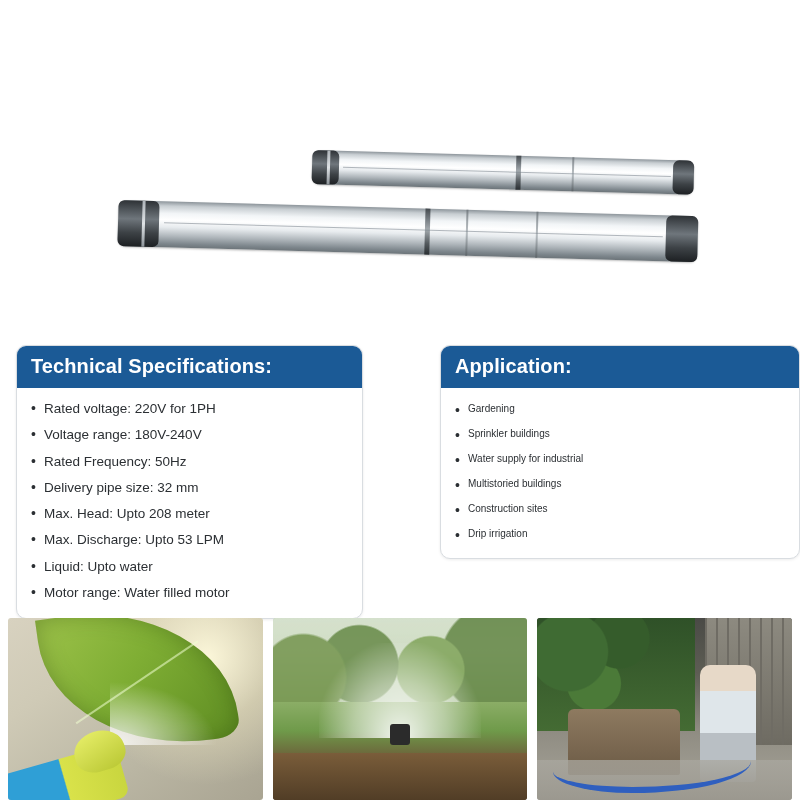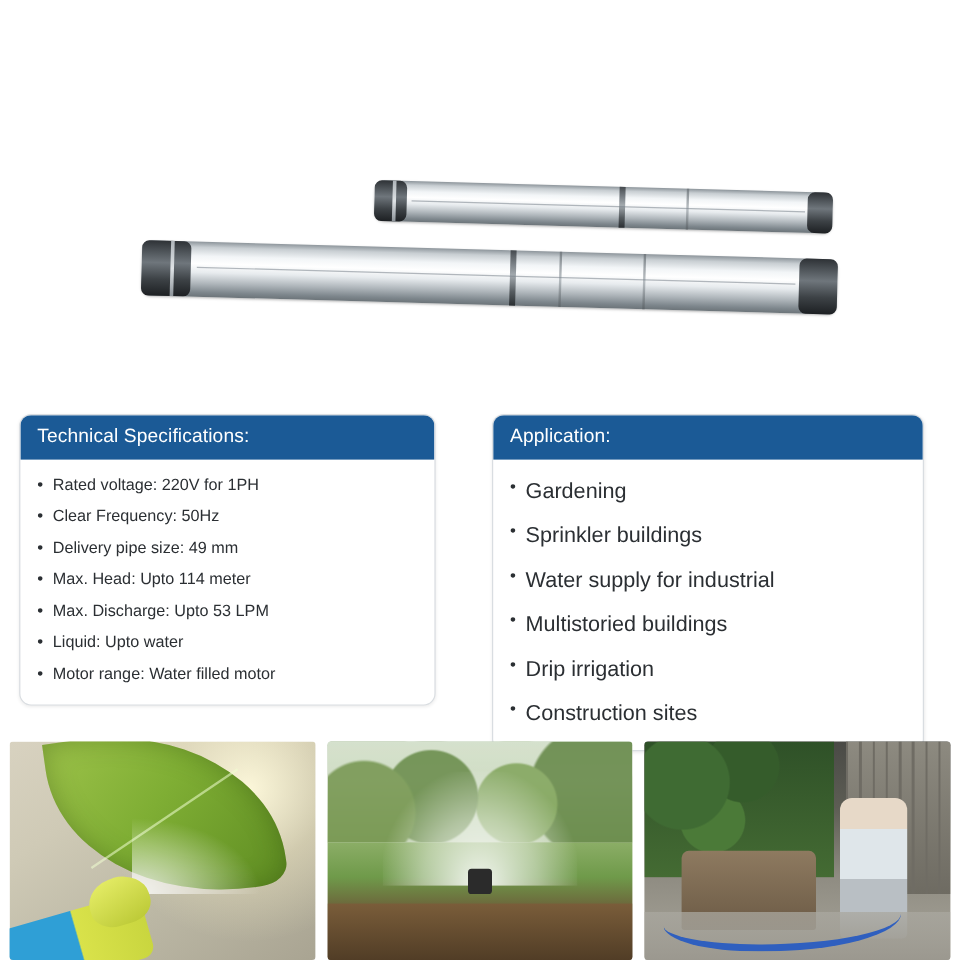--- a/index.html
+++ b/index.html
@@ -113,47 +113,47 @@
   .panel {
     position: absolute;
     top: 0;
     background: #ffffff;
     border: 1px solid #d9dde1;
     border-radius: 10px;
     box-shadow: 0 1px 3px rgba(0,0,0,.08);
     overflow: hidden;
   }
   .panel-left  { left: 16px;  width: 345px; }
-  .panel-right { left: 410px; width: 358px; }
+  .panel-right { left: 440px; width: 358px; }
 
   .panel-header {
     background: #1b5a96;
     color: #ffffff;
-    font-size: 16px;
-    font-weight: normal;
+    font-size: 20px;
+    font-weight: bold;
     padding: 9px 14px 10px 14px;
     letter-spacing: .1px;
   }
   .panel-body {
     padding: 8px 12px 12px 12px;
   }
   .spec-list, .app-list {
     list-style: none;
     margin: 0;
     padding: 0;
   }
   .spec-list li, .app-list li {
     position: relative;
     color: #2b2f33;
     font-size: 13.5px;
     line-height: 1.5;
     padding: 3px 0 3px 15px;
   }
   .app-list li {
-    font-size: 18px;
+    font-size: 10px;
     padding: 5px 0 5px 15px;
   }
   .spec-list li::before, .app-list li::before {
     content: "•";
     position: absolute;
     left: 2px;
     top: 2px;
     color: #2b2f33;
     font-size: 14px;
   }
@@ -353,40 +353,41 @@
 
 </div>
 
 <div class="panels">
 
   <div class="panel panel-left">
     <div class="panel-header">Technical Specifications:</div>
     <div class="panel-body">
       <ul class="spec-list">
         <li>Rated voltage: 220V for 1PH</li>
-        <li>Clear Frequency: 50Hz</li>
-        <li>Delivery pipe size: 49 mm</li>
-        <li>Max. Head: Upto 114 meter</li>
+        <li>Voltage range: 180V-240V</li>
+        <li>Rated Frequency: 50Hz</li>
+        <li>Delivery pipe size: 32 mm</li>
+        <li>Max. Head: Upto 208 meter</li>
         <li>Max. Discharge: Upto 53 LPM</li>
         <li>Liquid: Upto water</li>
         <li>Motor range: Water filled motor</li>
       </ul>
     </div>
   </div>
 
   <div class="panel panel-right">
     <div class="panel-header">Application:</div>
     <div class="panel-body">
       <ul class="app-list">
         <li>Gardening</li>
         <li>Sprinkler buildings</li>
         <li>Water supply for industrial</li>
         <li>Multistoried buildings</li>
+        <li>Construction sites</li>
         <li>Drip irrigation</li>
-        <li>Construction sites</li>
       </ul>
     </div>
   </div>
 
 </div>
 
 <div class="photos">
 
   <div class="photo photo-1">
     <div class="leaf">

